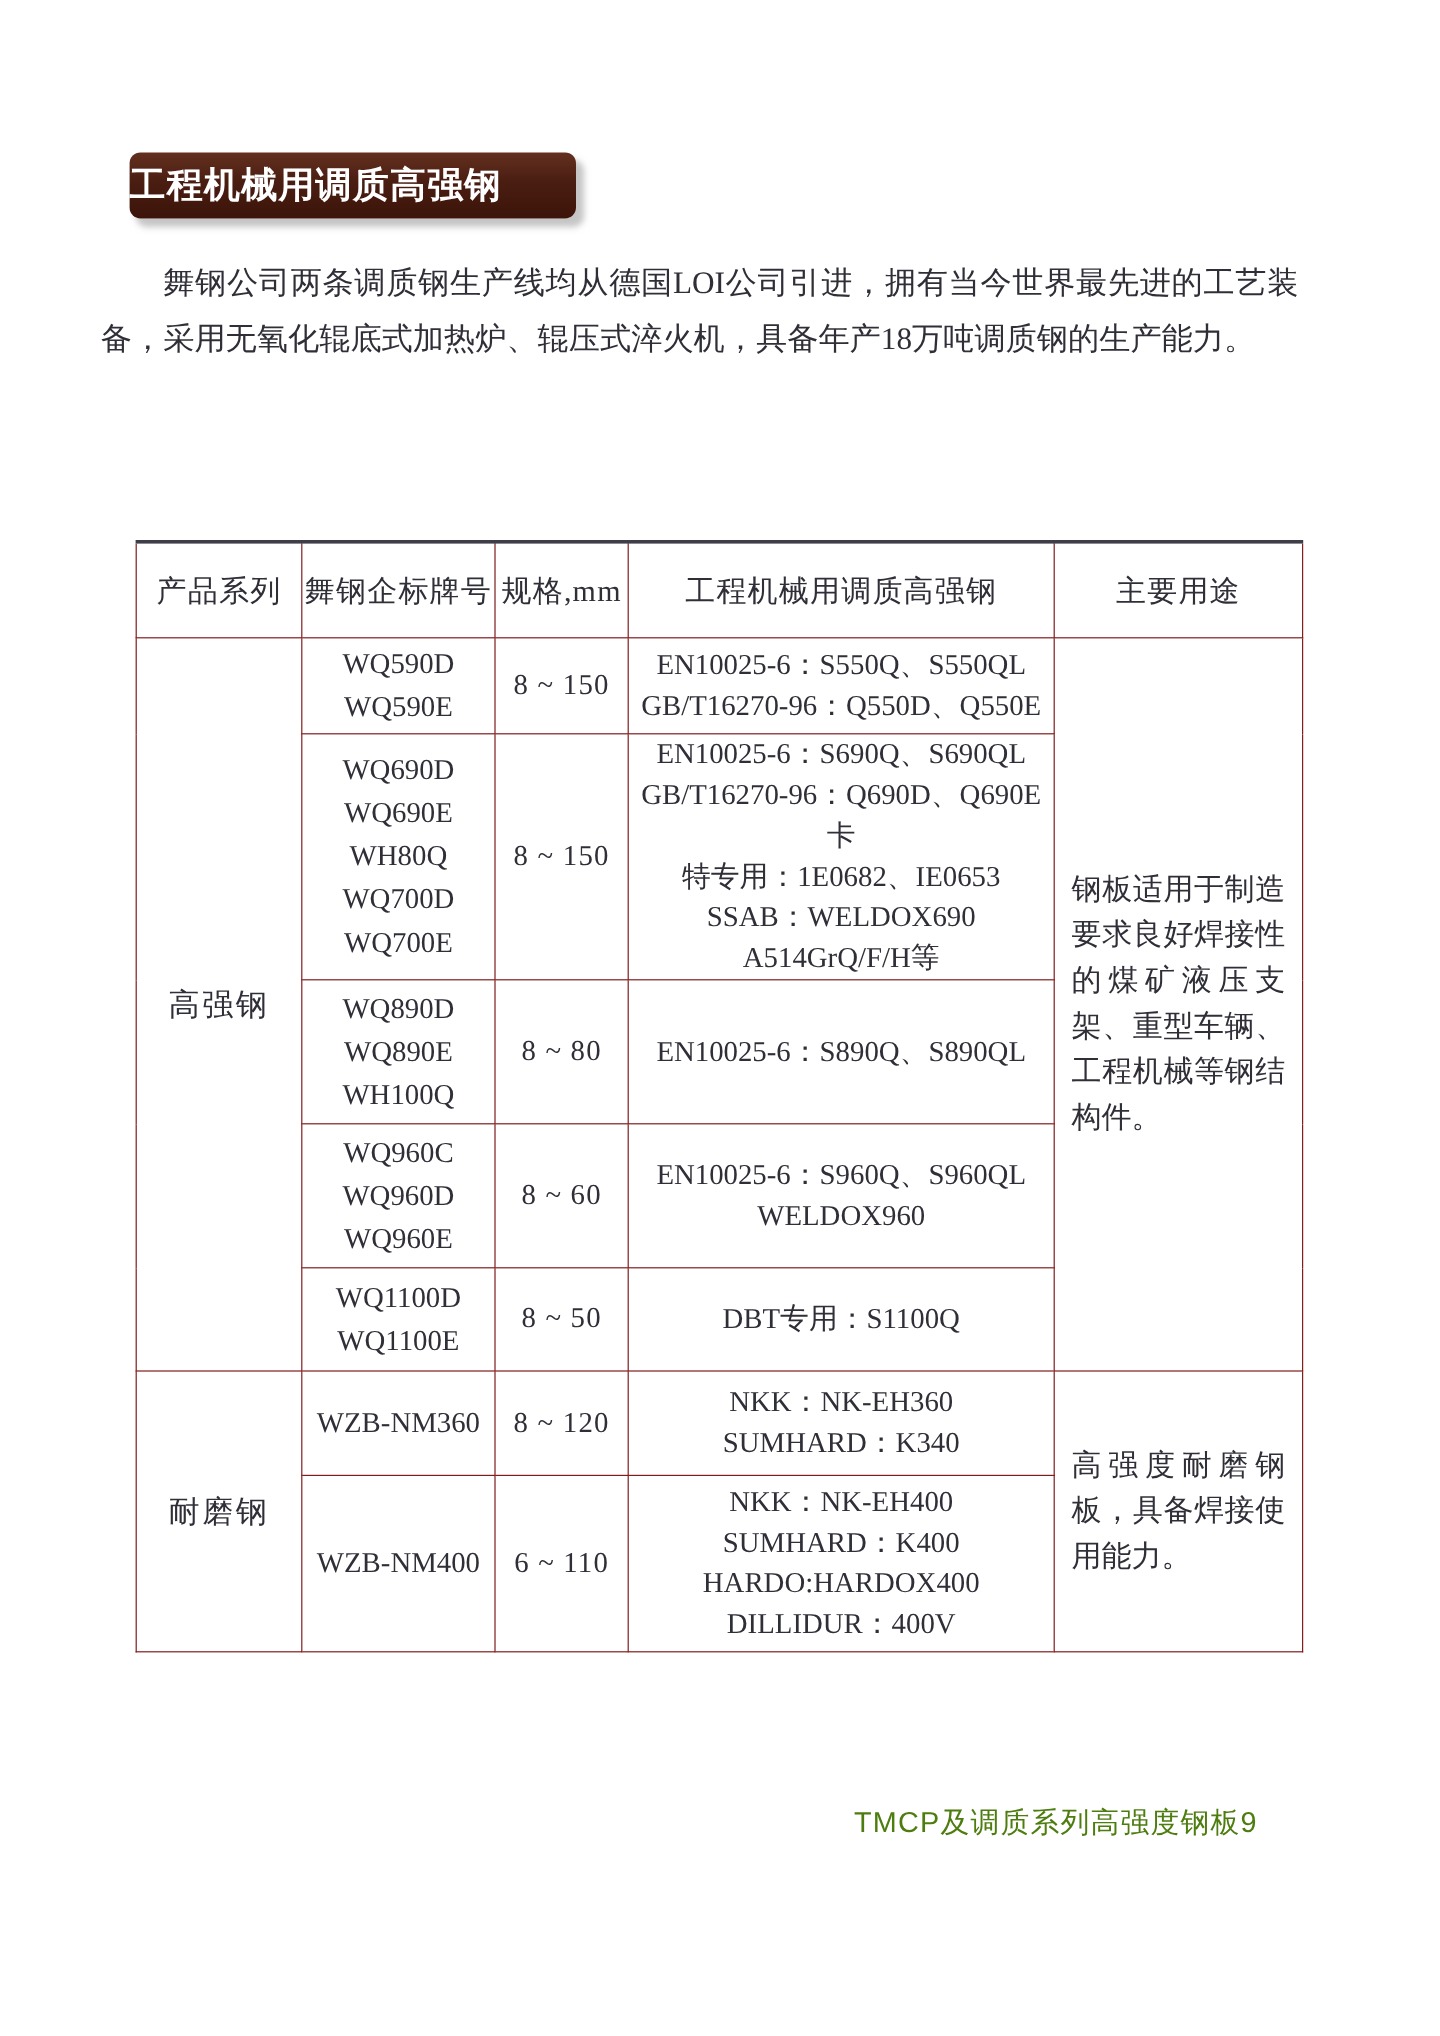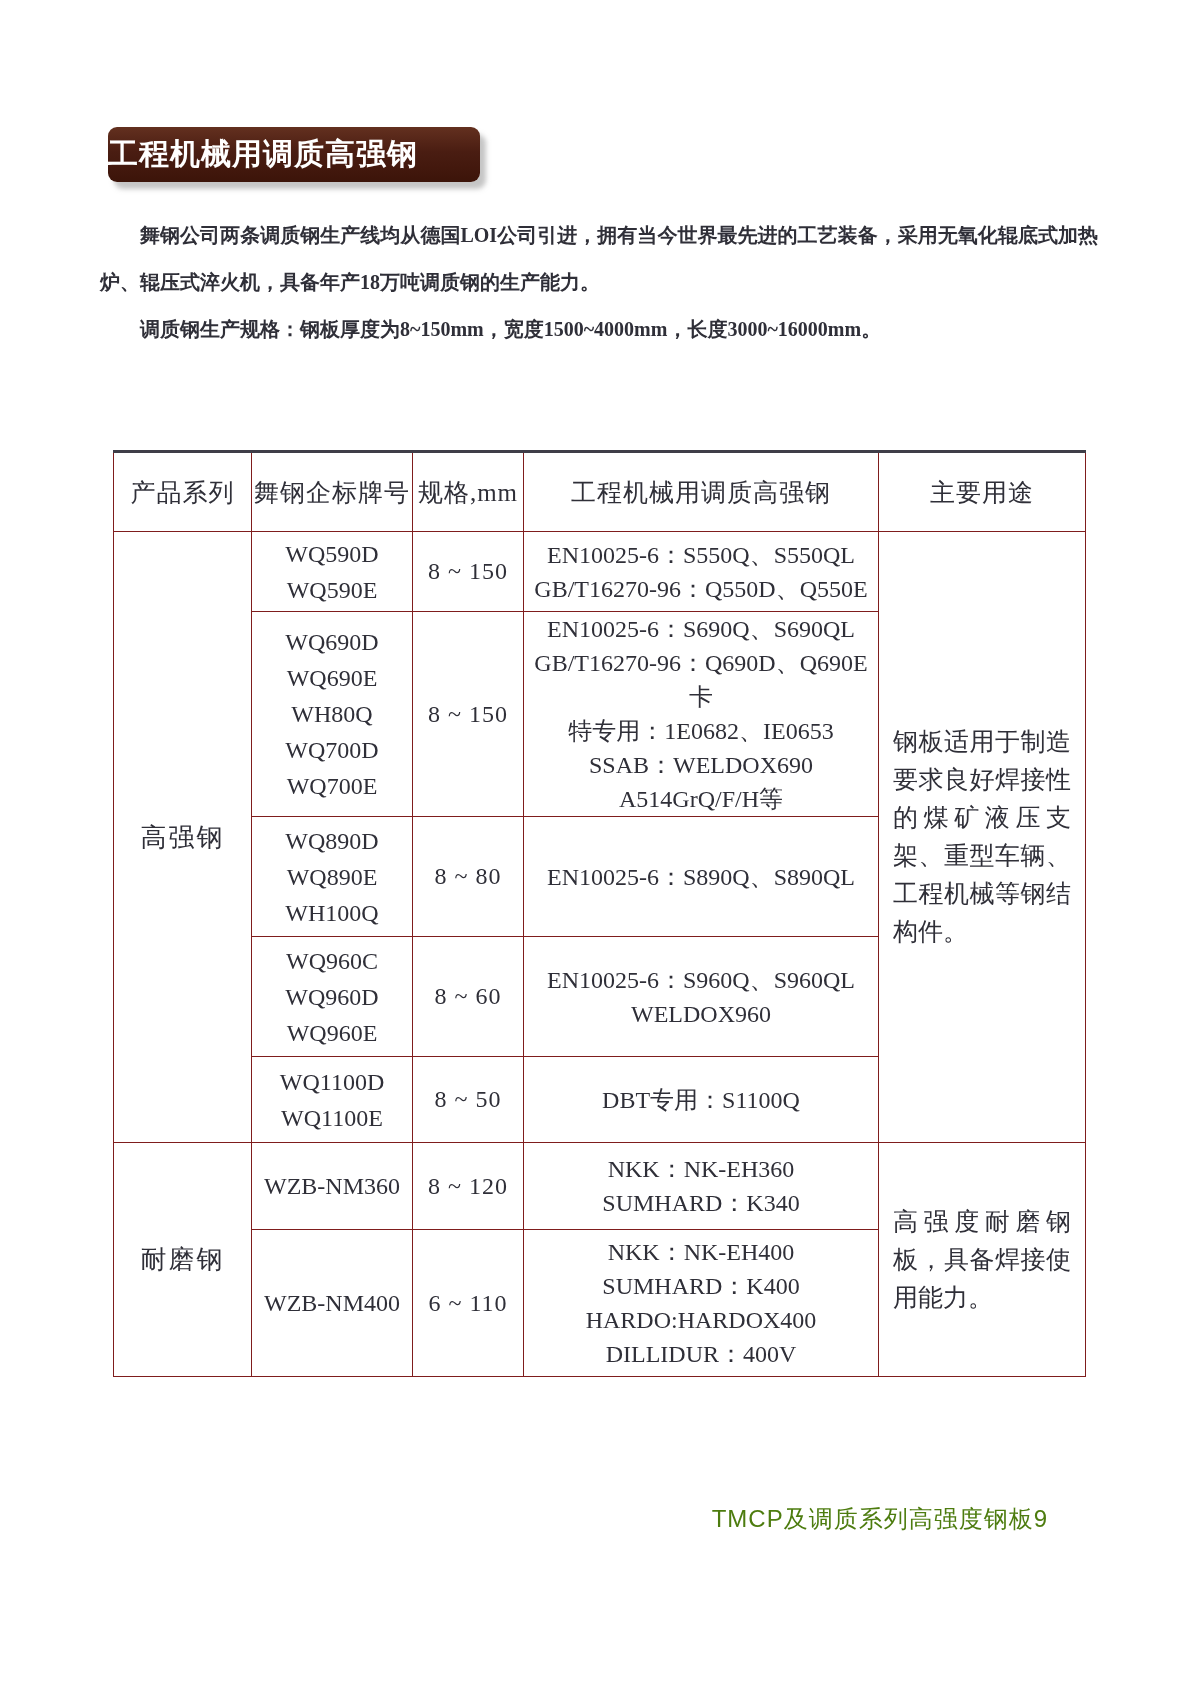--- a/index.html
+++ b/index.html
@@ -35,27 +35,26 @@
     font-family: "Liberation Sans", "DejaVu Sans", sans-serif;
     font-weight: bold;
     font-size: 30px;
     letter-spacing: 1px;
     color: #ffffff;
   }
 
   
   .intro {
     position: absolute;
-    left: 100px;
+    left: 84px;
     top: 212px;
     width: 998px;
-    font-size: 20px;
+    font-size: 26px;
     line-height: 47px;
     text-align: justify;
-    font-weight: bold;
   }
   .intro p {
     margin: 0;
     text-indent: 2em;
   }
 
   
   .tbl-wrap {
     position: absolute;
     left: 113px;
@@ -131,21 +130,20 @@
 </style>
 </head>
 <body>
 
 <div class="banner">
   <span class="banner-title">工程机械用调质高强钢</span>
 </div>
 
 <div class="intro">
   <p>舞钢公司两条调质钢生产线均从德国LOI公司引进，拥有当今世界最先进的工艺装备，采用无氧化辊底式加热炉、辊压式淬火机，具备年产18万吨调质钢的生产能力。</p>
-  <p>调质钢生产规格：钢板厚度为8~150mm，宽度1500~4000mm，长度3000~16000mm。</p>
 </div>
 
 <div class="tbl-wrap">
   <table class="tbl">
     <colgroup>
       <col style="width:138px">
       <col style="width:161px">
       <col style="width:111px">
       <col style="width:355px">
       <col style="width:207px">

